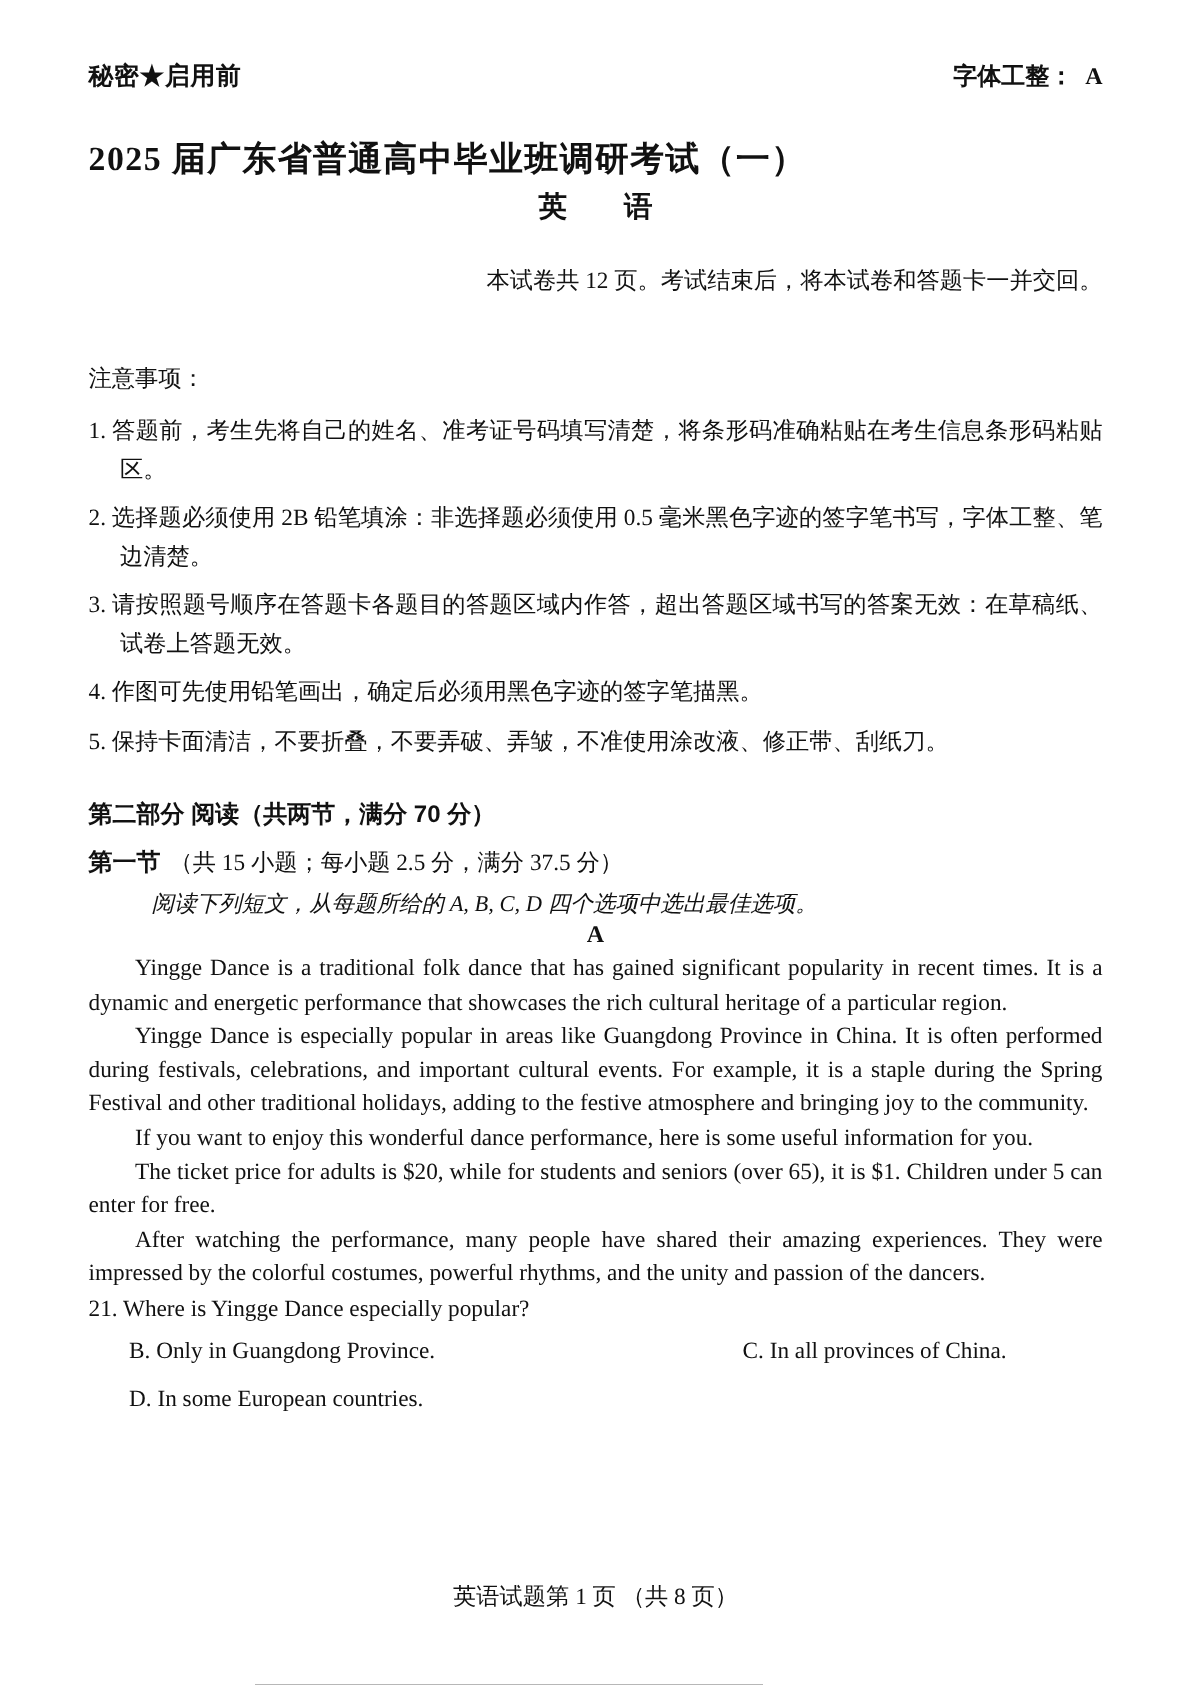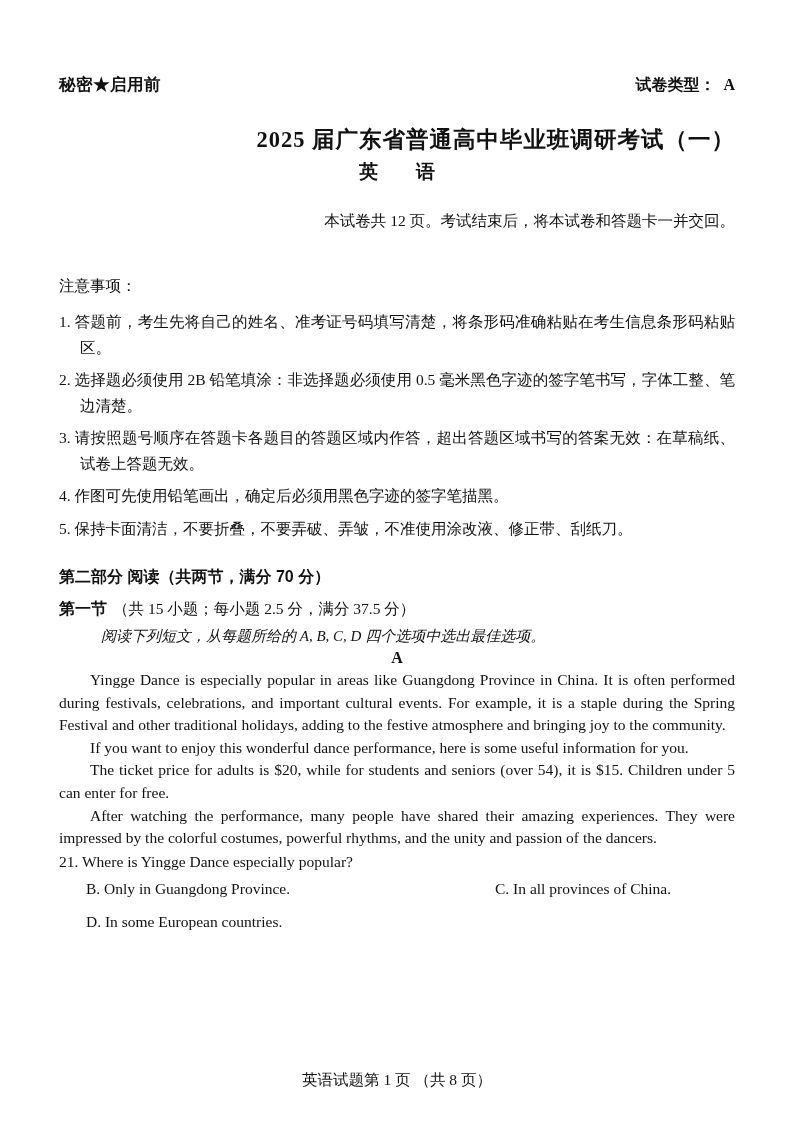--- a/index.html
+++ b/index.html
@@ -13,41 +13,41 @@
     padding: 0 59px;
     font-family: "Liberation Serif", serif;
     font-size: 15.5px;
     color: #111111;
     overflow: hidden;
   }
   .hdr {
     display: flex;
     justify-content: space-between;
     align-items: baseline;
-    padding-top: 74px;
+    padding-top: 40px;
   }
   .hdr-left {
     font-family: "Liberation Sans", sans-serif;
     font-weight: bold;
     font-size: 16.5px;
     letter-spacing: 0.5px;
   }
   .hdr-right {
     font-family: "Liberation Sans", sans-serif;
     font-weight: bold;
     font-size: 16px;
   }
   .hdr-right .ptype-val {
     font-family: "Liberation Serif", serif;
     font-weight: bold;
     margin-left: 8px;
   }
   .title {
     margin-top: 28px;
-    text-align: right;
+    text-align: left;
     font-weight: bold;
     font-size: 22.5px;
     letter-spacing: 1px;
   }
   .subject {
     margin-top: 4px;
     text-align: center;
     font-weight: bold;
     font-size: 19px;
   }
@@ -111,33 +111,33 @@
     grid-template-columns: 409px 1fr;
     row-gap: 10px;
     padding-left: 27px;
     margin-top: 5px;
     line-height: 22.6px;
   }
   .footer {
     position: absolute;
     left: 0;
     right: 0;
-    bottom: 32px;
+    bottom: 48px;
     text-align: center;
     font-size: 15.5px;
   }
 </style>
 </head>
 <body>
 
 <div class="page">
 
   <div class="hdr">
     <span class="hdr-left">秘密★启用前</span>
-    <span class="hdr-right"><span>试卷类型：</span><span class="ptype-val">A</span></span>
+    <span class="hdr-right"><span>字体工整：</span><span class="ptype-val">A</span></span>
   </div>
 
   <div class="title">2025 届广东省普通高中毕业班调研考试（一）</div>
 
   <div class="subject">英　　语</div>
 
   <div class="exam-note">本试卷共 12 页。考试结束后，将本试卷和答题卡一并交回。</div>
 
   <div class="notice-head">注意事项：</div>
 
@@ -153,23 +153,24 @@
 
   <div class="node-line">
     <span class="node-label">第一节</span><span class="node-info">（共 15 小题；每小题 2.5 分，满分 37.5 分）</span>
   </div>
 
   <div class="instruction">阅读下列短文，从每题所给的 A, B, C, D 四个选项中选出最佳选项。</div>
 
   <div class="passage-label">A</div>
 
   <div class="passage">
+    <p class="para">Yingge Dance is a traditional folk dance that has gained significant popularity in recent times. It is a dynamic and energetic performance that showcases the rich cultural heritage of a particular region.</p>
     <p class="para">Yingge Dance is especially popular in areas like Guangdong Province in China. It is often performed during festivals, celebrations, and important cultural events. For example, it is a staple during the Spring Festival and other traditional holidays, adding to the festive atmosphere and bringing joy to the community.</p>
     <p class="para">If you want to enjoy this wonderful dance performance, here is some useful information for you.</p>
-    <p class="para">The ticket price for adults is $20, while for students and seniors (over 54), it is $15. Children under 5 can enter for free.</p>
+    <p class="para">The ticket price for adults is $20, while for students and seniors (over 65), it is $1. Children under 5 can enter for free.</p>
     <p class="para">After watching the performance, many people have shared their amazing experiences. They were impressed by the colorful costumes, powerful rhythms, and the unity and passion of the dancers.</p>
   </div>
 
   <div class="question-line">21. Where is Yingge Dance especially popular?</div>
 
   <div class="options">
     <div><span>B.</span> <span>Only in Guangdong Province.</span></div>
     <div><span>C.</span> <span>In all provinces of China.</span></div>
     <div><span>D.</span> <span>In some European countries.</span></div>
   </div>

